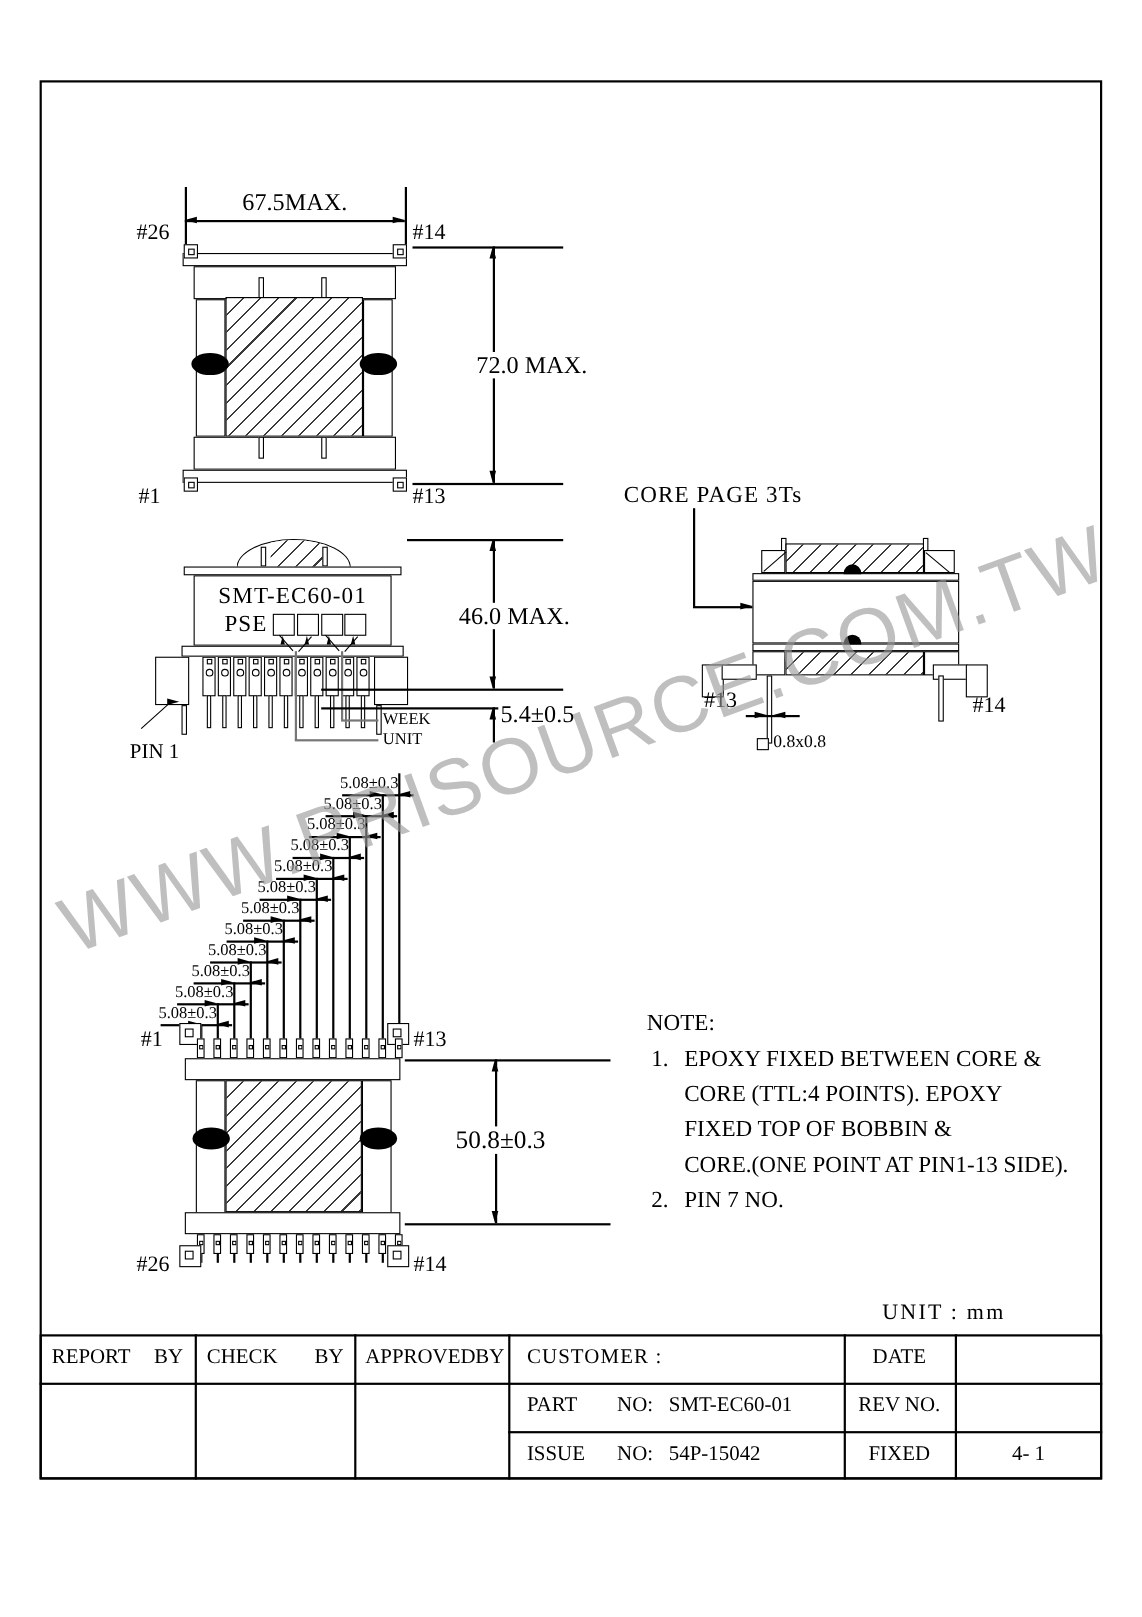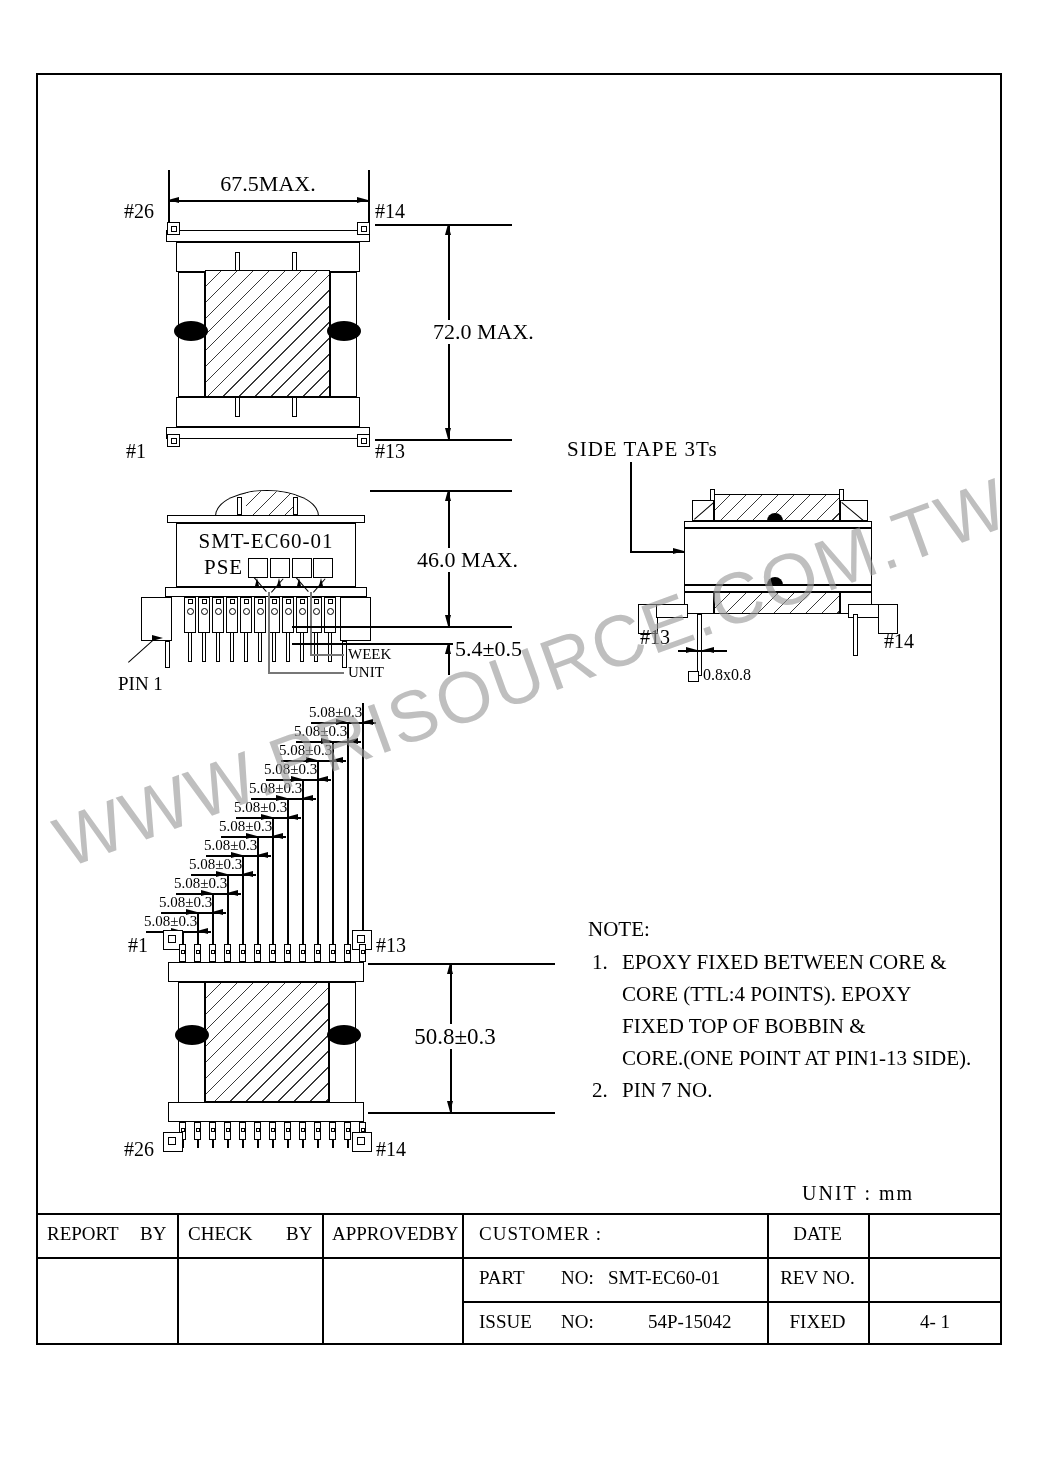--- a/index.html
+++ b/index.html
@@ -169,21 +169,21 @@
     <div class="vl" style="left:448px;top:490px;height:136px;"></div>
     <div class="ah ah-u" style="left:444.5px;top:490px;"></div>
     <div class="ah ah-d" style="left:444.5px;top:615px;"></div>
     <div class="t" style="left:405px;top:548px;width:125px;text-align:center;font-size:22px;background:#fff;">46.0 MAX.</div>
     <div class="vl" style="left:448px;top:643px;height:32px;"></div>
     <div class="ah ah-u" style="left:444.5px;top:643px;"></div>
     <div class="t" style="left:453px;top:637px;font-size:22px;background:#fff;padding:0 2px;">5.4±0.5</div>
   </div>
 
   <div>
-    <div class="t" style="left:567px;top:438px;font-size:21px;letter-spacing:1px;">SIDE TAPE 3Ts</div>
+    <div class="t" style="left:567px;top:438px;font-size:21px;letter-spacing:1px;">CORE PAGE 3Ts</div>
     <div class="vl" style="left:630px;top:462px;height:90px;"></div>
     <div class="hl" style="left:630px;top:551px;width:56px;"></div>
     <div class="ah ah-r" style="left:673px;top:547.5px;"></div>
 
     <div class="rc" style="left:710px;top:489px;width:5px;height:33px;"></div>
     <div class="rc" style="left:839px;top:489px;width:5px;height:33px;"></div>
     <div class="rc hatch" style="left:714px;top:494px;width:126px;height:27px;"></div>
     <div class="rc" style="left:692px;top:500px;width:22px;height:21px;"></div>
     <div class="rc" style="left:840px;top:500px;width:28px;height:21px;"></div>
     <div class="rc" style="left:684px;top:521px;width:188px;height:7px;"></div>
@@ -418,21 +418,21 @@
 
     <div class="t" style="left:479px;top:1268px;font-size:19px;">PART</div>
     <div class="t" style="left:561px;top:1268px;font-size:19px;">NO:</div>
     <div class="t" style="left:608px;top:1268px;font-size:19px;">SMT-EC60-01</div>
     <div class="cell" style="left:767px;top:1268px;width:101px;">
         <span class="t" style="position:static;font-size:19px;">REV NO.</span>
       </div>
 
     <div class="t" style="left:479px;top:1312px;font-size:19px;">ISSUE</div>
     <div class="t" style="left:561px;top:1312px;font-size:19px;">NO:</div>
-    <div class="t" style="left:608px;top:1312px;font-size:19px;margin-left:40px;">54P-15042</div>
+    <div class="t" style="left:608px;top:1312px;font-size:19px;">54P-15042</div>
     <div class="cell" style="left:767px;top:1312px;width:101px;">
         <span class="t" style="position:static;font-size:19px;">FIXED</span>
       </div>
     <div class="cell" style="left:868px;top:1312px;width:134px;">
         <span class="t" style="position:static;font-size:19px;">4- 1</span>
       </div>
   </div>
 
 
   <div class="wm">WWW.PRISOURCE.COM.TW</div>

